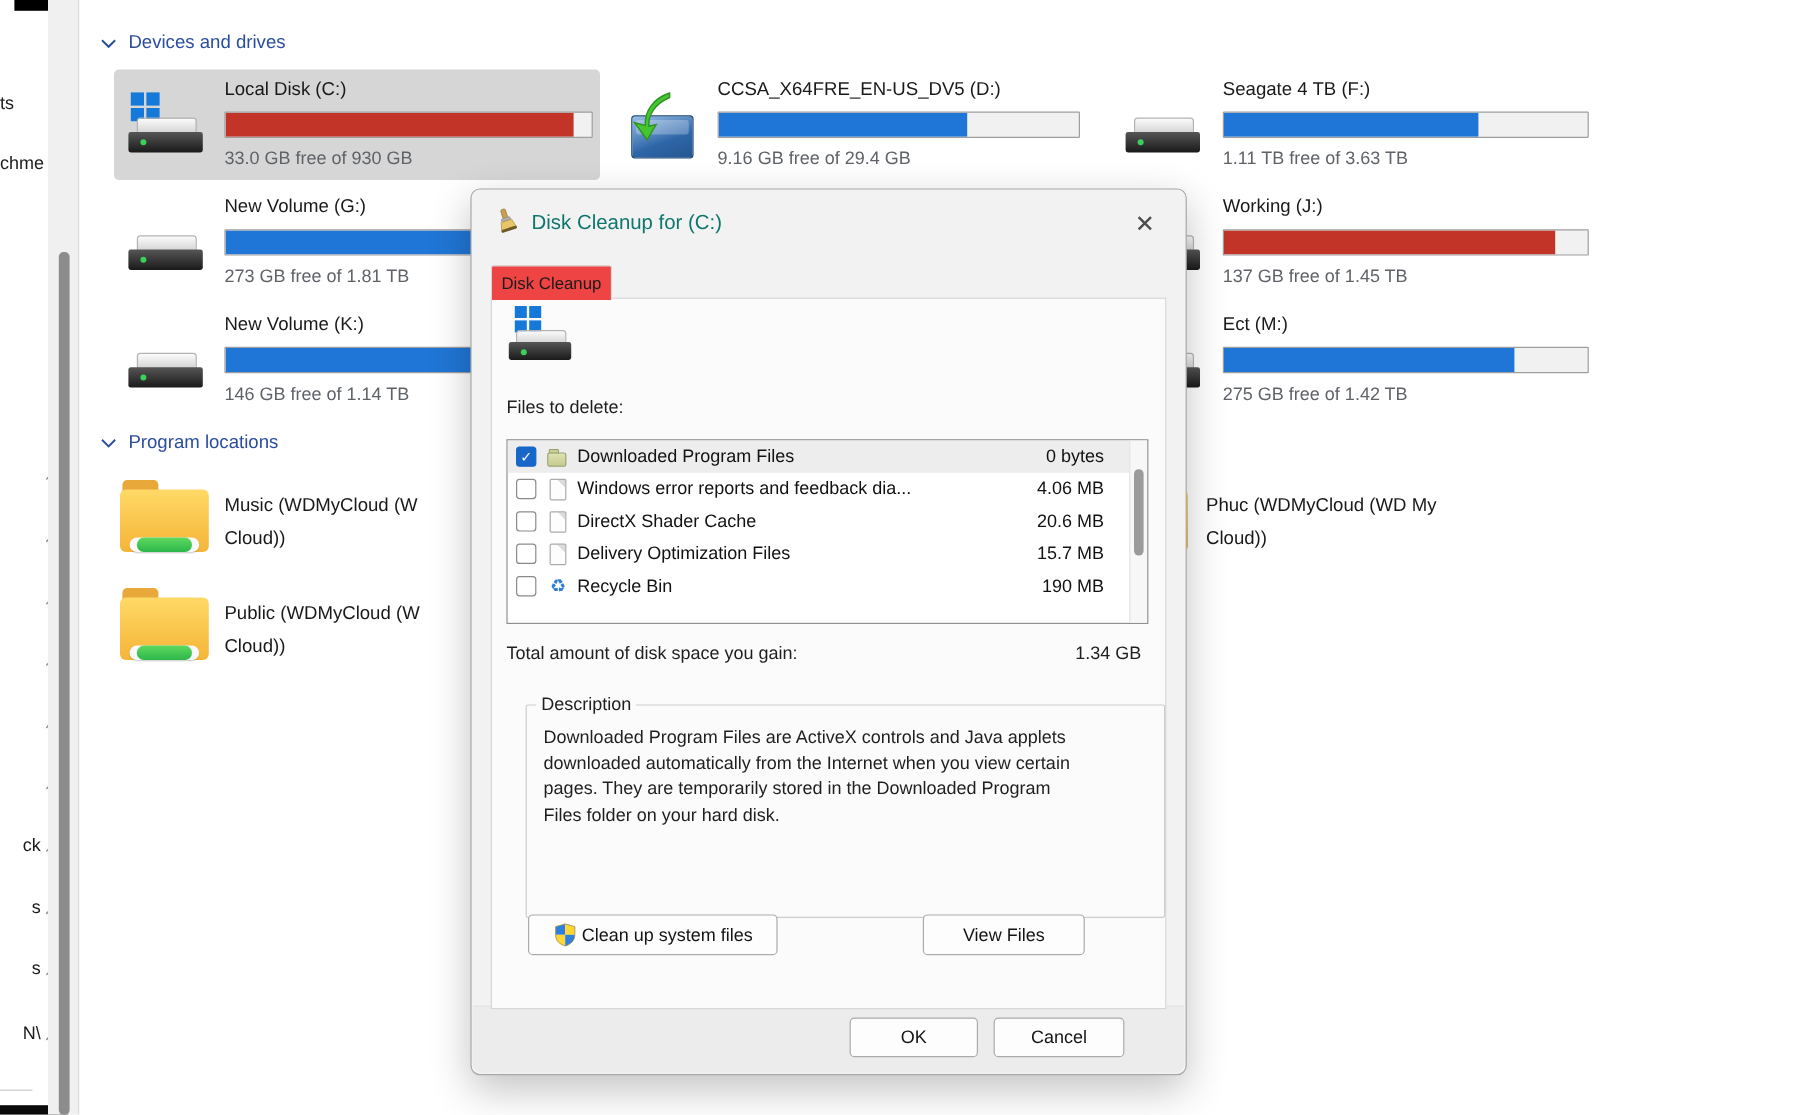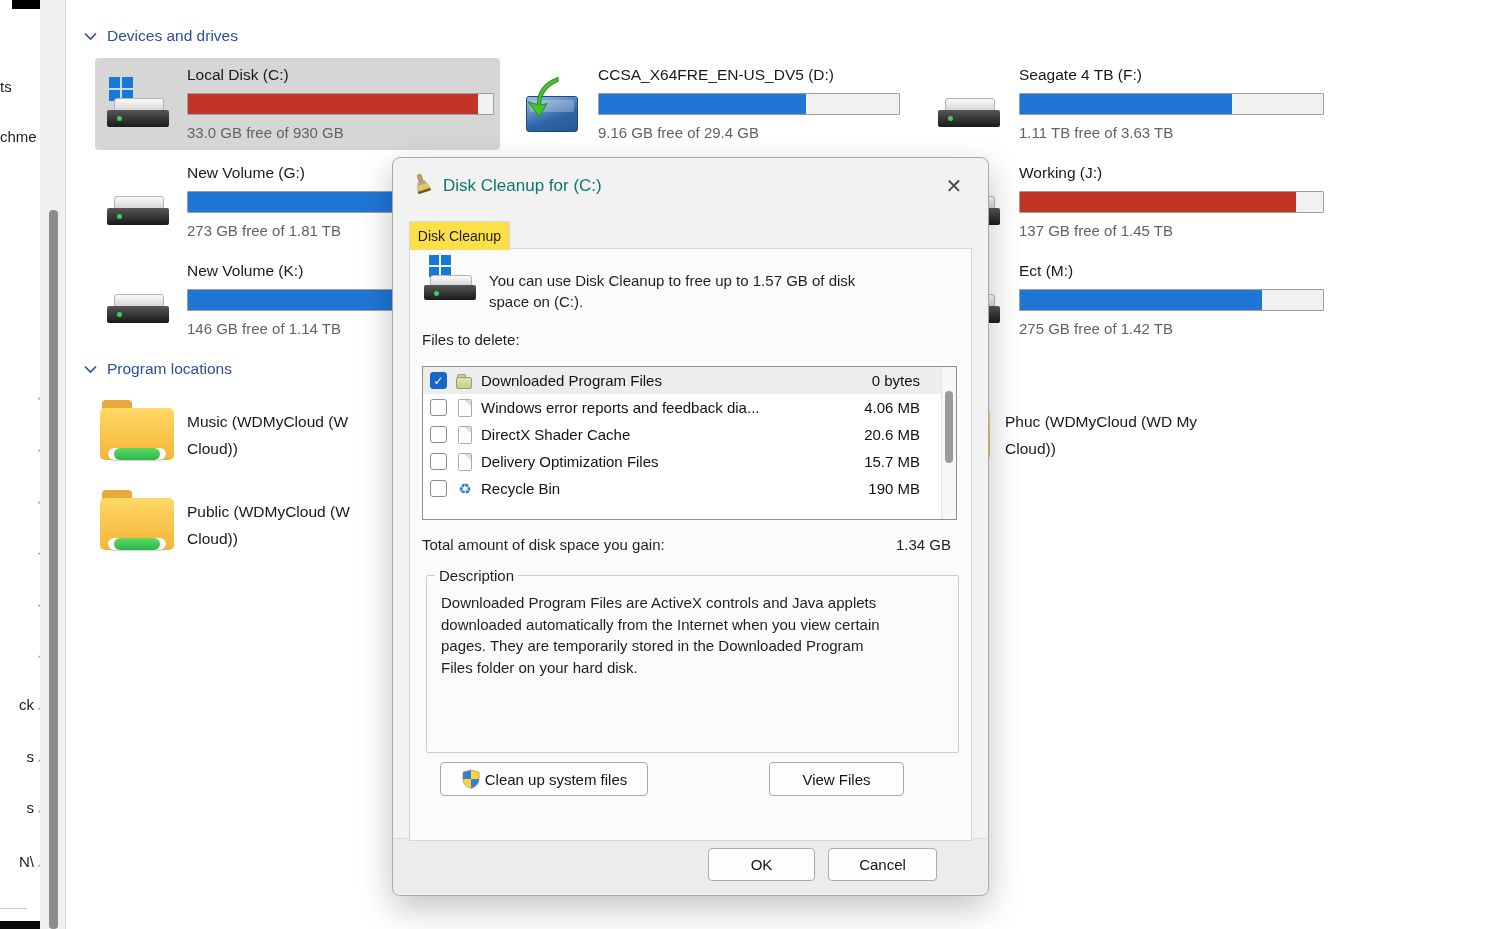--- a/index.html
+++ b/index.html
@@ -65,21 +65,21 @@
   .f-label{position:absolute;top:8px;font-size:15.5px;line-height:27px;color:#191919;white-space:nowrap}
 
   
   .dialog{left:392px;top:157px;width:595px;height:737px;background:#f2f2f2;border:1px solid #a8a8a8;border-radius:8px;
           box-shadow:0 12px 34px rgba(0,0,0,.24);z-index:10}
   .dlg-title{position:absolute;left:0;top:0;right:0;height:56px;display:flex;align-items:center}
   .dlg-title .ticon{margin-left:17px}
   .dlg-title .ttext{margin-left:9px;font-size:17px;color:#0f766e}
   .dlg-close{position:absolute;right:20px;top:14px;width:28px;height:28px;display:flex;align-items:center;justify-content:center;
              font-size:20px;color:#4d4d4d}
-  .tab{position:absolute;left:16px;top:63px;width:99px;height:28px;background:#fde047;border:1px solid #d6d6d6;border-bottom:none;
+  .tab{position:absolute;left:16px;top:63px;width:99px;height:28px;background:#ef4444;border:1px solid #d6d6d6;border-bottom:none;
        border-radius:2px 2px 0 0;font-size:14px;color:#1a1a1a;display:flex;align-items:center;justify-content:center;z-index:3}
   .tabpage{position:absolute;left:16px;top:90px;width:561px;height:591px;background:#fbfbfb;border:1px solid #d6d6d6;z-index:2}
   .intro{position:absolute;left:79px;top:21px;font-size:15px;line-height:21px;color:#1f1f1f}
   .files-label{position:absolute;left:12px;top:82px;font-size:15px;color:#1f1f1f}
   .listbox{position:absolute;left:12px;top:117px;width:533px;height:152px;background:#fff;border:1px solid #8f8f8f;overflow:hidden}
   .dc-row{height:27px;display:flex;align-items:center;padding-left:7px;position:relative;font-size:15px;color:#121212}
   .dc-row.selected{background:#ededed}
   .cb{width:17px;height:17px;box-sizing:border-box;border:1px solid #8b8b8b;border-radius:3px;background:#fff;flex:0 0 auto;
       display:flex;align-items:center;justify-content:center}
   .dc-row.checked .cb{background:#1667c8;border-color:#1667c8}
@@ -92,21 +92,21 @@
   .ic-webfolder::after{content:"";position:absolute;left:0;top:5px;width:14px;height:10px;background:linear-gradient(#dde2b2,#c6cc8e);border:1px solid #9aa06b;border-radius:2px}
   .ic-lock::before{content:"";position:absolute;left:3px;top:-1px;width:9px;height:9px;box-sizing:border-box;border:2.5px solid #c09a33;border-bottom:none;border-radius:5px 5px 0 0}
   .ic-lock::after{content:"";position:absolute;left:0;top:6px;width:15px;height:11px;background:linear-gradient(#ecc755,#c89c2e);border:1px solid #a8821f;border-radius:2.5px}
   .ic-file::after{content:"";position:absolute;left:2px;top:0;width:12px;height:16px;background:linear-gradient(225deg,#dcdcdc 0 4.5px,#fdfdfd 4.5px);border:1px solid #ababab;border-radius:1.5px}
   .ic-recycle{display:flex;align-items:center;justify-content:center}
   .ic-recycle::after{content:"♻";color:#2f80d0;font-size:15px;line-height:1}
   .lb-scroll{position:absolute;right:0;top:0;bottom:0;width:14px;background:#f7f7f7;border-left:1px solid #e3e3e3}
   .lb-thumb{position:absolute;right:3px;top:24px;width:8px;height:72px;background:#9b9b9b;border-radius:4px}
   .total-label{position:absolute;left:12px;top:287px;font-size:15px;color:#1f1f1f}
   .total-value{position:absolute;right:20px;top:287px;font-size:15px;color:#1f1f1f}
-  fieldset.descbox{position:absolute;left:12px;top:314px;width:533px;height:186px;box-sizing:border-box;margin:4px;
+  fieldset.descbox{position:absolute;left:12px;top:314px;width:533px;height:186px;box-sizing:border-box;margin:16px;
                    border:1px solid #cdcdcd;border-radius:2px;padding:0}
   fieldset.descbox legend{margin-left:8px;padding:0 4px;font-size:15px;color:#1f1f1f}
   .desc-text{padding:8px 14px 0 14px;font-size:15px;line-height:21.5px;color:#1f1f1f}
   .btn{position:absolute;background:#fdfdfd;border:1px solid #ababab;border-radius:4px;font-size:15px;color:#141414;
        display:flex;align-items:center;justify-content:center;box-sizing:border-box;gap:4px}
   .btn-cleanup{left:30px;top:513px;width:208px;height:34px}
   .btn-view{left:359px;top:513px;width:135px;height:34px}
   .dlg-footer{position:absolute;left:1px;right:1px;bottom:1px;height:55px;background:#ececec;border-top:1px solid #dcdcdc;border-radius:0 0 8px 8px}
   .btn-ok{left:315px;top:690px;width:107px;height:33px;z-index:3}
   .btn-cancel{left:435px;top:690px;width:109px;height:33px;z-index:3}
@@ -420,23 +420,20 @@
     <div class="ic-hdd small" style="left:14px;top:26px">
       <span class="winlogo">
           <i></i>
           <i></i>
           <i></i>
           <i></i>
         </span>
       <span class="hdd-top"></span>
         <span class="hdd-front"></span>
     </div>
-    <div class="intro">
-      <span>You can use Disk Cleanup to free up to 1.57 GB of disk</span><br><span>space on  (C:).</span>
-    </div>
     <div class="files-label">Files to delete:</div>
 
     <div class="listbox">
       <div class="dc-row checked selected">
         <span class="cb"></span>
         <span class="dc-ic ic-webfolder"></span>
         <span class="dc-label">Downloaded Program Files</span>
         <span class="dc-size">0 bytes</span>
       </div>
       <div class="dc-row">

